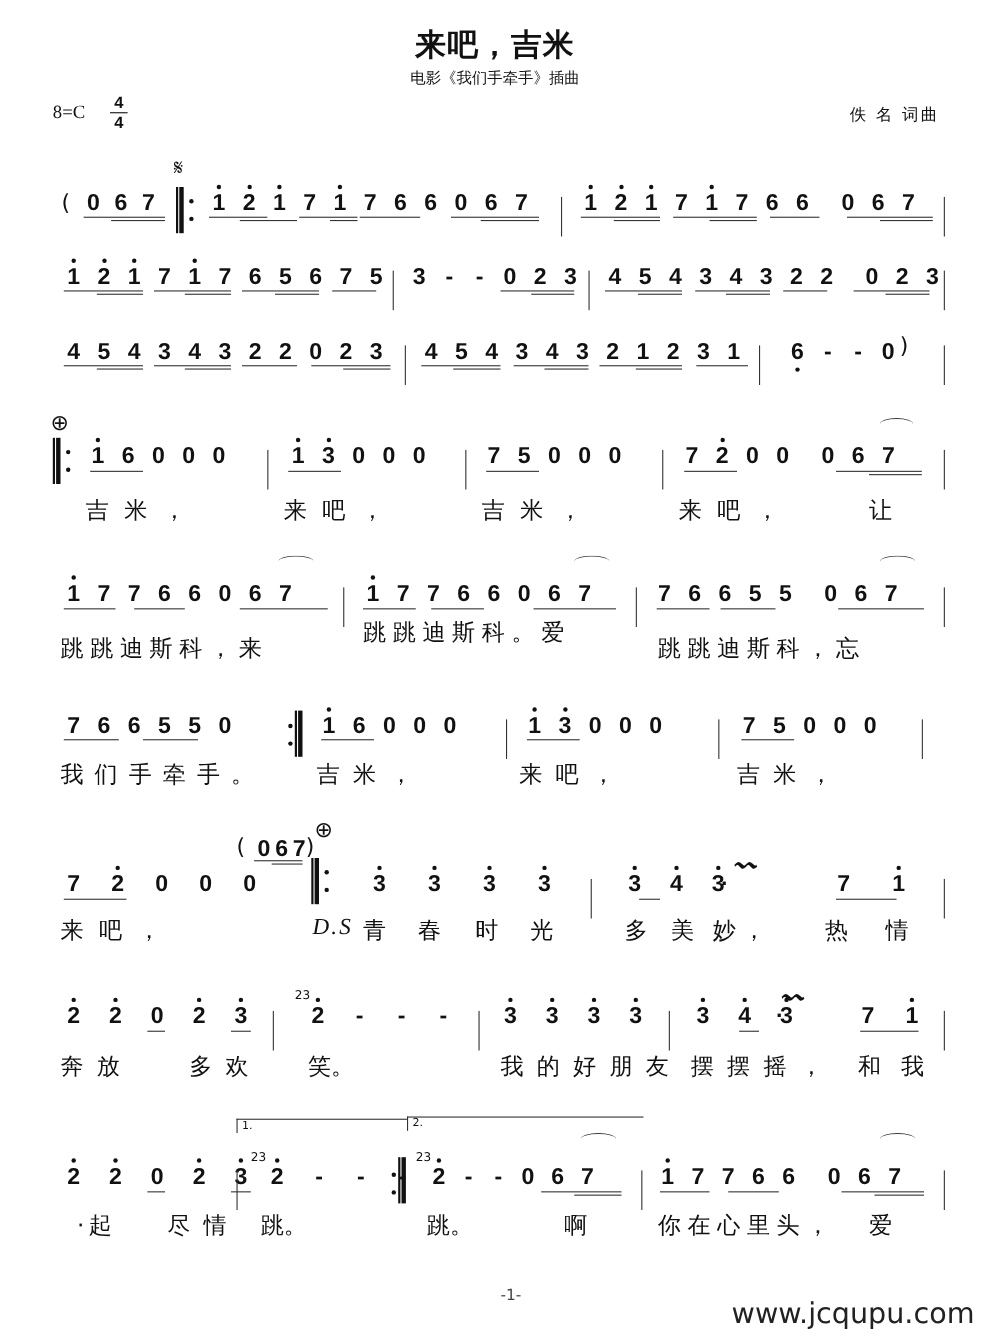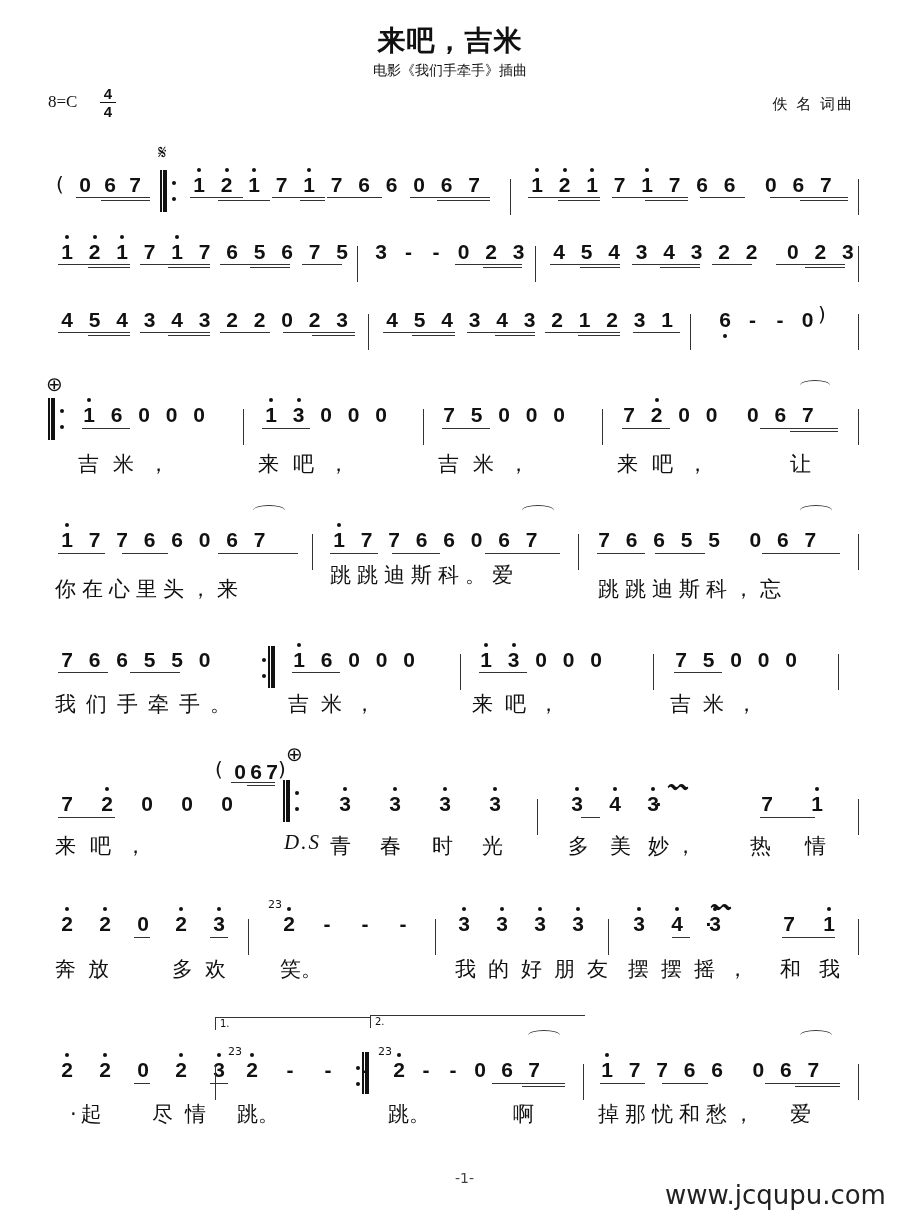--- a/index.html
+++ b/index.html
@@ -384,21 +384,21 @@
     <div class="u1" style="left: 662px; top: 1083px; width: 46px;"></div>
     <div class="u1" style="left: 765px; top: 1083px; width: 75px;"></div>
     <div class="u1" style="left: 795px; top: 1086px; width: 45px;"></div>
     <div class="slur" style="left: 800px; top: 1030px; width: 32px;"></div>
     <div class="bar" style="left: 858px; top: 1064px;"></div>
     <div class="lyr" style="left: 78px; top: 450px; letter-spacing: 14px;">吉米，</div>
     <div class="lyr" style="left: 258px; top: 450px; letter-spacing: 14px;">来吧，</div>
     <div class="lyr" style="left: 438px; top: 450px; letter-spacing: 14px;">吉米，</div>
     <div class="lyr" style="left: 617px; top: 450px; letter-spacing: 14px;">来吧，</div>
     <div class="lyr" style="left: 790px; top: 450px;">让</div>
-    <div class="lyr" style="left: 55px; top: 575px; letter-spacing: 6px;">你在心里头，来</div>
+    <div class="lyr" style="left: 55px; top: 575px; letter-spacing: 6px;">跳跳迪斯科，来</div>
     <div class="lyr" style="left: 330px; top: 561px; letter-spacing: 6px;">跳跳迪斯科。爱</div>
     <div class="lyr" style="left: 598px; top: 575px; letter-spacing: 6px;">跳跳迪斯科，忘</div>
     <div class="lyr" style="left: 55px; top: 690px; letter-spacing: 10px;">我们手牵手。</div>
     <div class="lyr" style="left: 288px; top: 690px; letter-spacing: 12px;">吉米，</div>
     <div class="lyr" style="left: 472px; top: 690px; letter-spacing: 12px;">来吧，</div>
     <div class="lyr" style="left: 670px; top: 690px; letter-spacing: 12px;">吉米，</div>
     <div class="lyr" style="left: 55px; top: 832px; letter-spacing: 14px;">来吧，</div>
     <div class="lyr" style="left: 284px; top: 830px; font-style: italic; font-family: &quot;Liberation Serif&quot;, serif; letter-spacing: 2px;">D.S</div>
     <div class="lyr" style="left: 330px; top: 832px;">青</div>
     <div class="lyr" style="left: 380px; top: 832px;">春</div>
@@ -413,18 +413,18 @@
     <div class="lyr" style="left: 172px; top: 955px; letter-spacing: 12px;">多欢</div>
     <div class="lyr" style="left: 280px; top: 955px; letter-spacing: 0px;">笑。</div>
     <div class="lyr" style="left: 455px; top: 955px; letter-spacing: 12px;">我的好朋友</div>
     <div class="lyr" style="left: 628px; top: 955px; letter-spacing: 12px;">摆摆摇，</div>
     <div class="lyr" style="left: 780px; top: 955px; letter-spacing: 18px;">和我</div>
     <div class="lyr" style="left: 70px; top: 1100px; letter-spacing: 4px;">·起</div>
     <div class="lyr" style="left: 152px; top: 1100px; letter-spacing: 12px;">尽情</div>
     <div class="lyr" style="left: 237px; top: 1100px; letter-spacing: 0px;">跳。</div>
     <div class="lyr" style="left: 388px; top: 1100px; letter-spacing: 0px;">跳。</div>
     <div class="lyr" style="left: 513px; top: 1100px;">啊</div>
-    <div class="lyr" style="left: 598px; top: 1100px; letter-spacing: 6px;">掉那忧和愁，</div>
+    <div class="lyr" style="left: 598px; top: 1100px; letter-spacing: 6px;">你在心里头，</div>
     <div class="lyr" style="left: 790px; top: 1100px;">爱</div>
   </div>
 
 <div class="foot" style="left:455px;top:1170px;font-size:14px;color:#444;">-1-</div>
 <div class="foot" style="left:665px;top:1180px;font-size:26px;color:#222;font-family:'DejaVu Sans',sans-serif;">www.jcqupu.com</div>
 
 </body></html>

